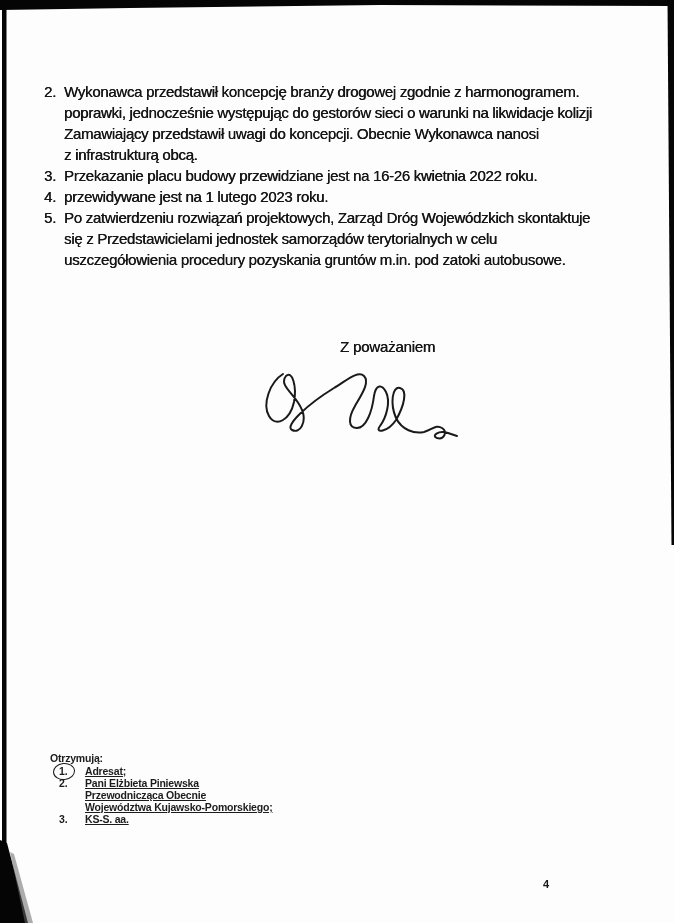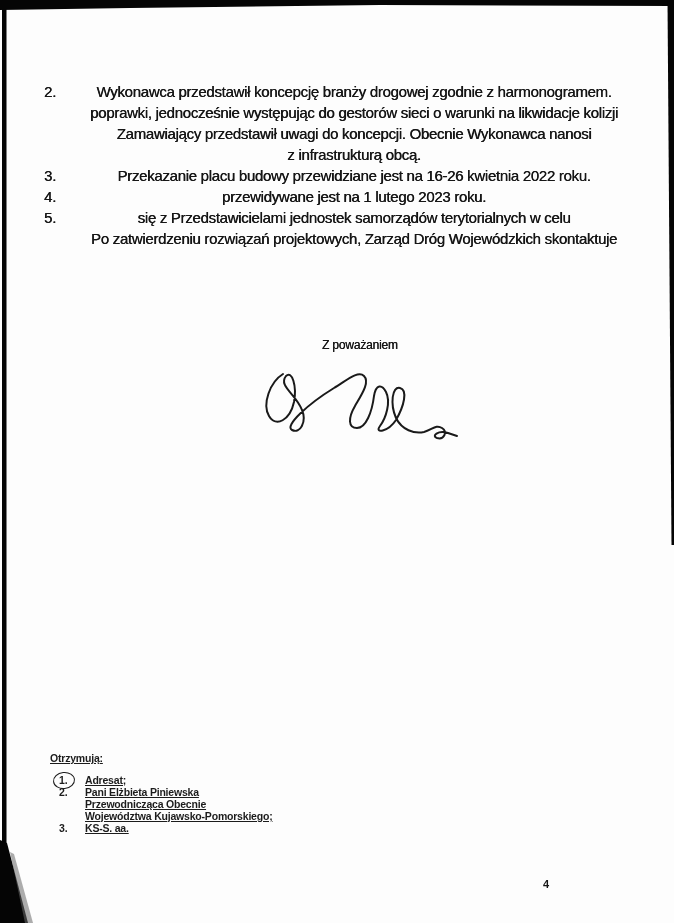--- a/index.html
+++ b/index.html
@@ -18,34 +18,34 @@
   
   .edges{position:absolute;inset:0;pointer-events:none;}
   
   .body-block{
     position:absolute;left:44px;top:81px;width:600px;
     font-size:15px;line-height:21px;letter-spacing:-0.3px;
     text-shadow:0.35px 0 0 currentColor; 
   }
   .item{position:relative;padding-left:20px;}
   .item .num{position:absolute;left:0;top:0;}
-  .line{white-space:nowrap;height:21px;text-align:center;}
+  .line{white-space:nowrap;height:21px;}
   .closing{
-    position:absolute;left:322px;top:338px;
-    font-size:12px;letter-spacing:-0.2px;
+    position:absolute;left:340px;top:338px;
+    font-size:15px;letter-spacing:-0.2px;
     text-shadow:0.35px 0 0 currentColor;
   }
   .signature{position:absolute;left:256px;top:360px;}
   
   .footer{
     position:absolute;left:50px;top:752px;
     font-size:10.5px;line-height:12px;font-weight:700;
     letter-spacing:-0.2px;color:#1c1c1c;
   }
-  .footer .heading{text-decoration:underline;margin-bottom:10px;}
+  .footer .heading{margin-bottom:1px;}
   .footer .f-item{position:relative;padding-left:35px;}
   .footer .f-item .num{position:absolute;left:9px;top:0;}
   .footer .f-line{white-space:nowrap;height:12px;text-decoration:underline;}
   .circle-annotation{
     position:absolute;left:3px;top:-2px;width:20px;height:15px;
     border:1.4px solid #1c1c1c;border-radius:50%;
     transform:rotate(-6deg);
   }
   .page-number{
     position:absolute;left:543px;top:878px;
@@ -80,22 +80,23 @@
   <div class="item">
     <span class="num">3.</span>
     <div class="line">Przekazanie placu budowy przewidziane jest na 16-26 kwietnia 2022 roku.</div>
   </div>
   <div class="item">
     <span class="num">4.</span>
     <div class="line">przewidywane jest na 1 lutego 2023 roku.</div>
   </div>
   <div class="item">
     <span class="num">5.</span>
+    <div class="line">Po zatwierdzeniu rozwiązań projektowych, Zarząd Dróg Wojewódzkich skontaktuje</div>
     <div class="line">się z Przedstawicielami jednostek samorządów terytorialnych w celu</div>
-    <div class="line">Po zatwierdzeniu rozwiązań projektowych, Zarząd Dróg Wojewódzkich skontaktuje</div>
+    <div class="line">uszczegółowienia procedury pozyskania gruntów m.in. pod zatoki autobusowe.</div>
   </div>
 </div>
 
 <div class="closing">Z poważaniem</div>
 
 <svg class="signature" width="212" height="96" viewBox="0 0 212 96">
   <path d="M 27 14
            C 14 22, 6 44, 13 56
            C 20 68, 34 60, 38 42
            C 41 26, 36 10, 30 16

